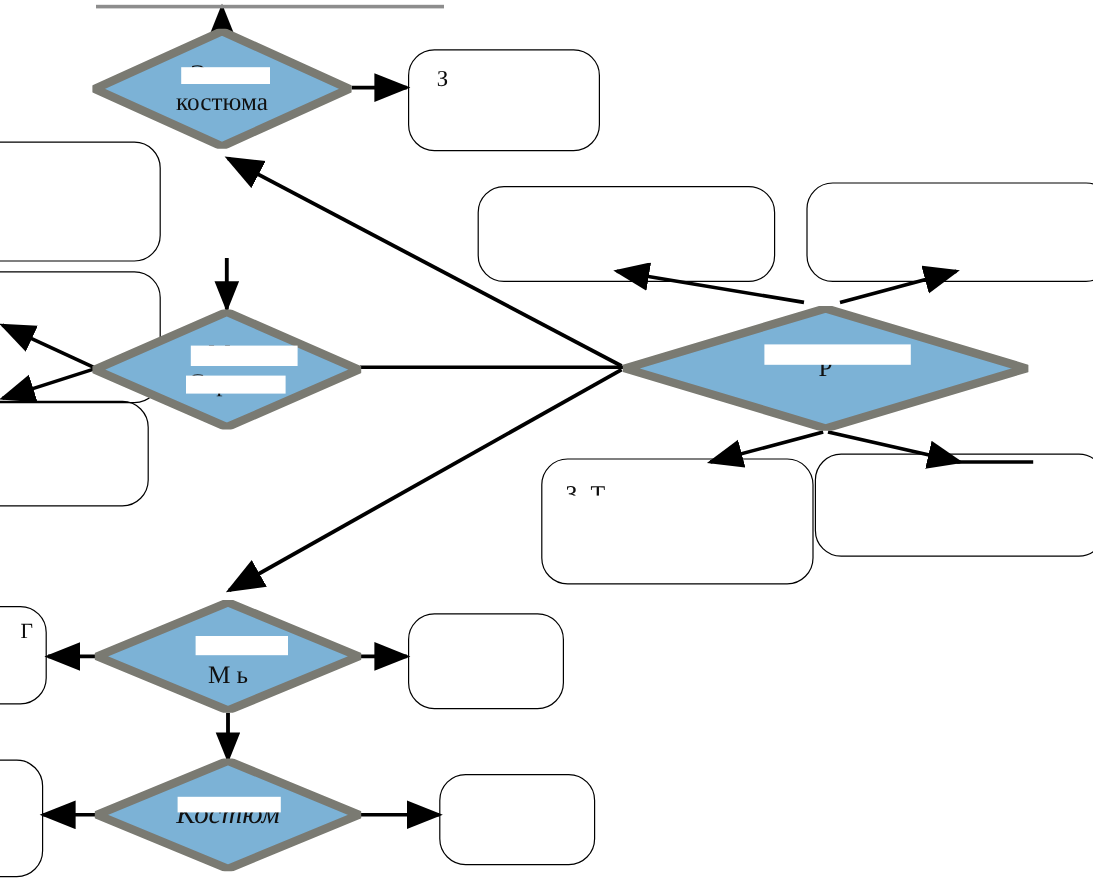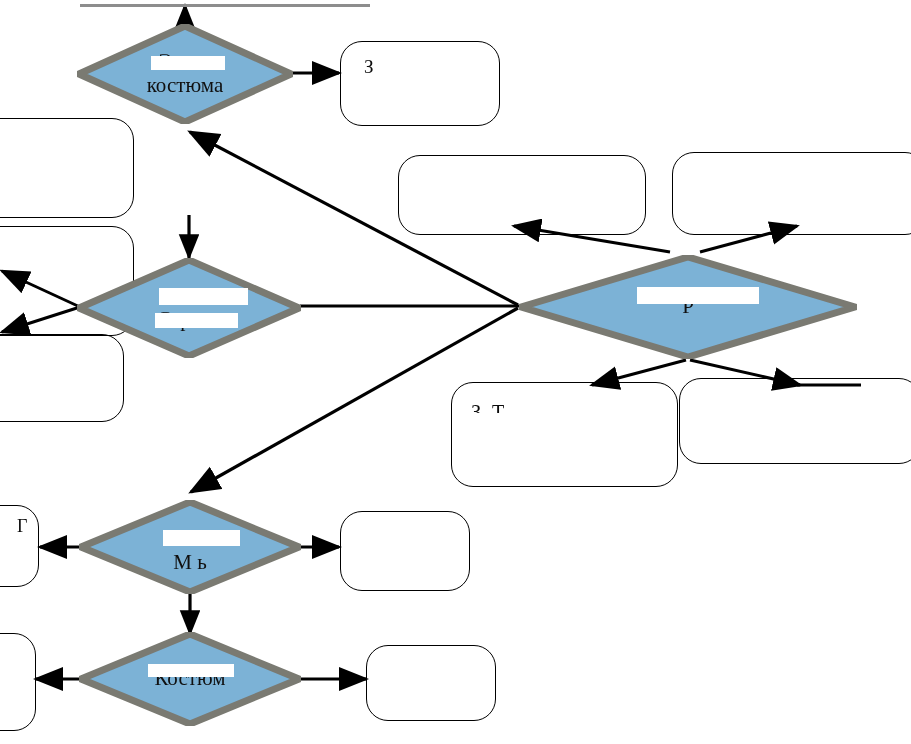--- a/index.html
+++ b/index.html
@@ -157,21 +157,21 @@
     <svg class="dshape" viewBox="0 0 222 94" preserveAspectRatio="none">
       <polygon points="111,2 220,47 111,92 2,47" fill="#7cb2d6" stroke="#7a7a72" stroke-width="7"></polygon>
     </svg>
     <span class="dlabel" style="font-size:21px;margin-top:32px;">М              ь</span>
   </div>
 
   <div class="diamond" style="left:79px;top:632px;width:222px;height:94px;">
     <svg class="dshape" viewBox="0 0 222 94" preserveAspectRatio="none">
       <polygon points="111,2 220,47 111,92 2,47" fill="#7cb2d6" stroke="#7a7a72" stroke-width="7"></polygon>
     </svg>
-    <span class="dlabel" style="font-size:21px;">Костюм</span>
+    <span class="dlabel" style="font-size:24px;font-style:italic;">Костюм</span>
   </div>
 
   <div class="redact" style="left:151px;top:56px;width:74px;height:14px;"></div>
   <div class="redact" style="left:159px;top:288px;width:89px;height:17px;"></div>
   <div class="redact" style="left:155px;top:313px;width:83px;height:15px;"></div>
   <div class="redact" style="left:637px;top:287px;width:122px;height:17px;"></div>
   <div class="redact" style="left:163px;top:530px;width:77px;height:16px;"></div>
   <div class="redact" style="left:148px;top:664px;width:86px;height:13px;"></div>
   <div class="redact" style="left:466px;top:413px;width:44px;height:16px;"></div>
   <div class="redact" style="left:505px;top:210px;width:108px;height:9px;"></div>

